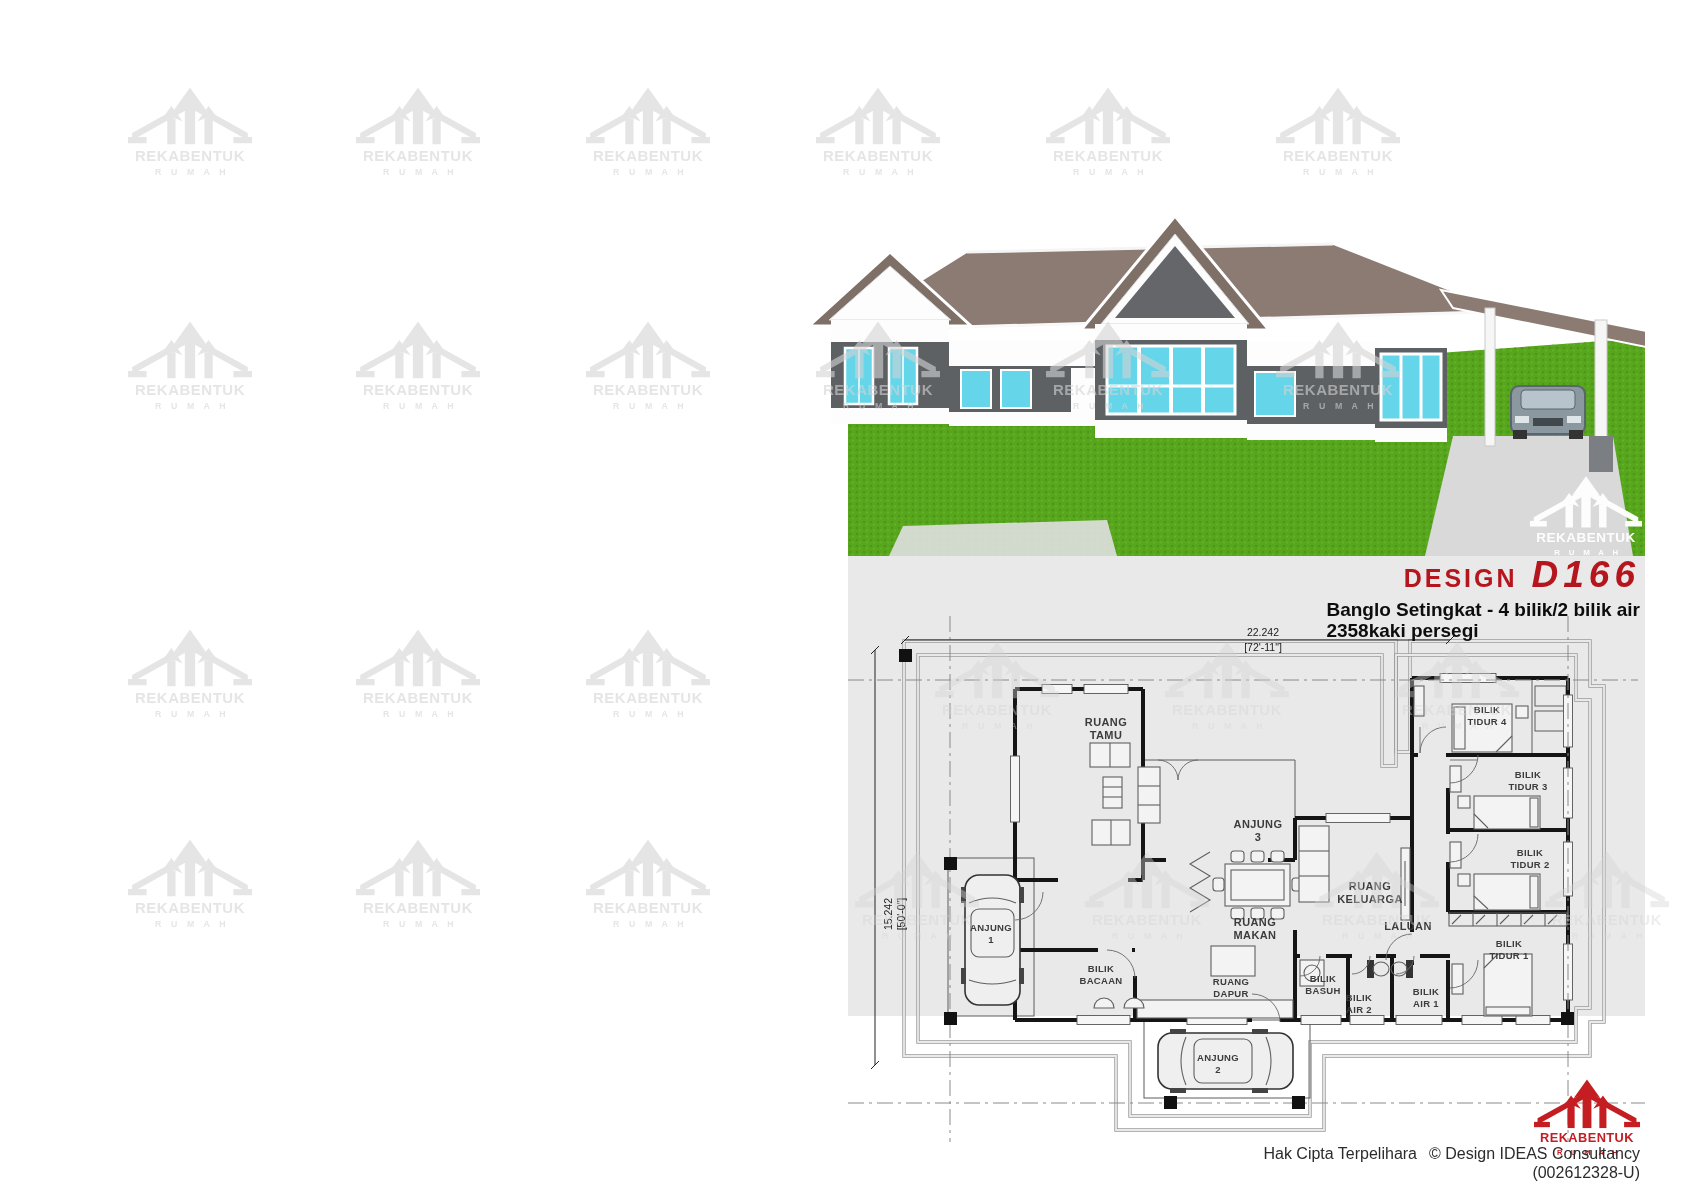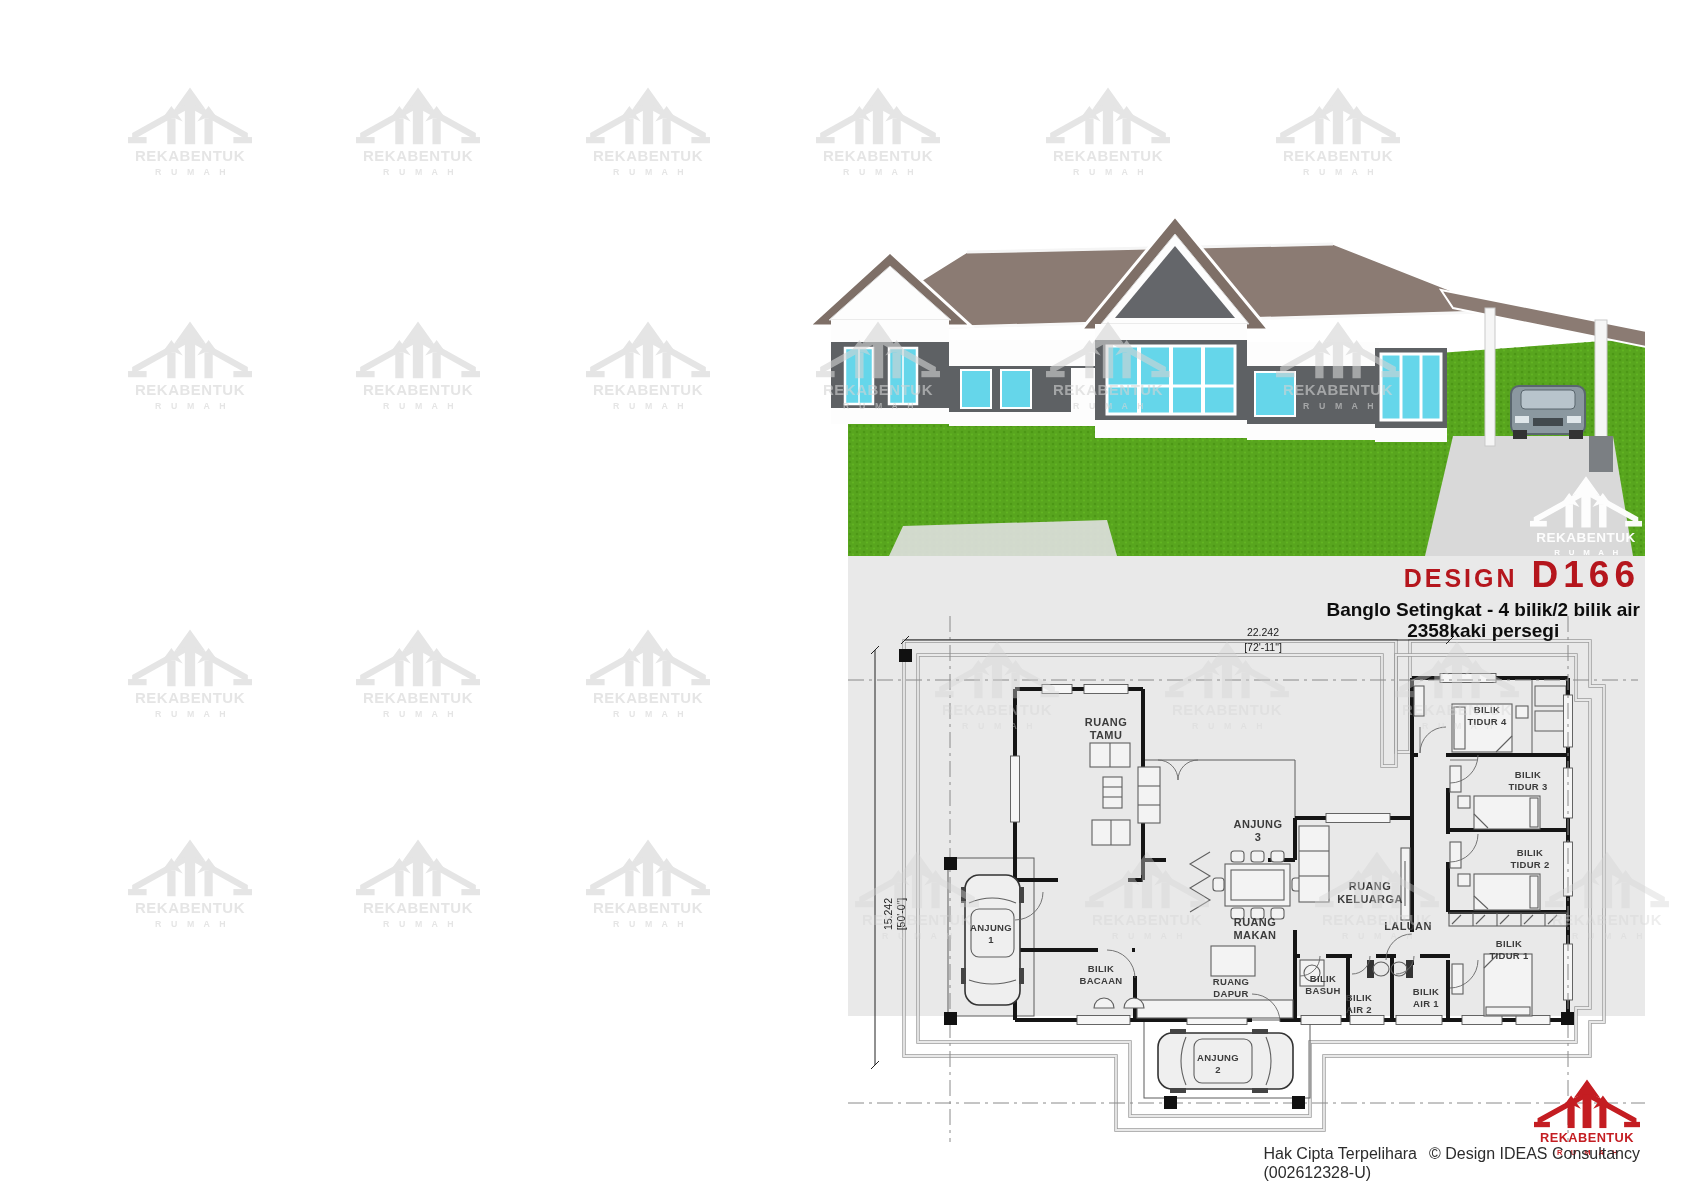--- a/index.html
+++ b/index.html
@@ -19,29 +19,29 @@
   
   .render{position:absolute;left:785px;top:190px;width:860px;height:366px;z-index:2;}
   .render svg{display:block;}
 
   
   .plan{position:absolute;left:848px;top:556px;width:797px;height:460px;
         background:var(--plan-bg,#e9e9e9);z-index:2;}
   .plan svg{display:block;}
 
   
-  .titleblock{position:absolute;top:554px;right:58px;text-align:center;z-index:6;}
+  .titleblock{position:absolute;top:554px;right:58px;text-align:left;z-index:6;}
   .t1{display:flex;align-items:baseline;justify-content:flex-end;gap:14px;color:var(--accent,#b5161d);}
   .t1 .design{font-size:25px;font-weight:bold;letter-spacing:3px;}
-  .t1 .code{font-size:37px;font-weight:bold;letter-spacing:5px;}
+  .t1 .code{font-size:37px;font-weight:bold;letter-spacing:5px;font-style:italic;}
   .t2{font-size:19px;font-weight:bold;color:#0d0d0d;margin-top:3px;line-height:21px;}
   .t3{font-size:19px;font-weight:bold;color:#0d0d0d;line-height:21px;}
 
   
-  .footer{position:absolute;top:1144px;right:58px;text-align:left;z-index:6;
+  .footer{position:absolute;top:1144px;right:58px;text-align:right;z-index:6;
           font-size:16px;color:#2c2c2c;line-height:19px;}
   .footer .gap{display:inline-block;width:12px;}
 
   
   .axis{stroke:#8a8a8a;stroke-width:1;fill:none;stroke-dasharray:16 5 3 5;}
   .eaveA{stroke:#9a9a9a;stroke-width:3.4;fill:none;}
   .eaveB{stroke:var(--plan-bg,#e9e9e9);stroke-width:1.8;fill:none;}
   .walls{stroke:#151515;stroke-width:4;fill:none;}
   .thin{stroke:#5c5c5c;stroke-width:1;fill:none;}
   .win{fill:#f6f6f6;stroke:#555;stroke-width:.9;}

